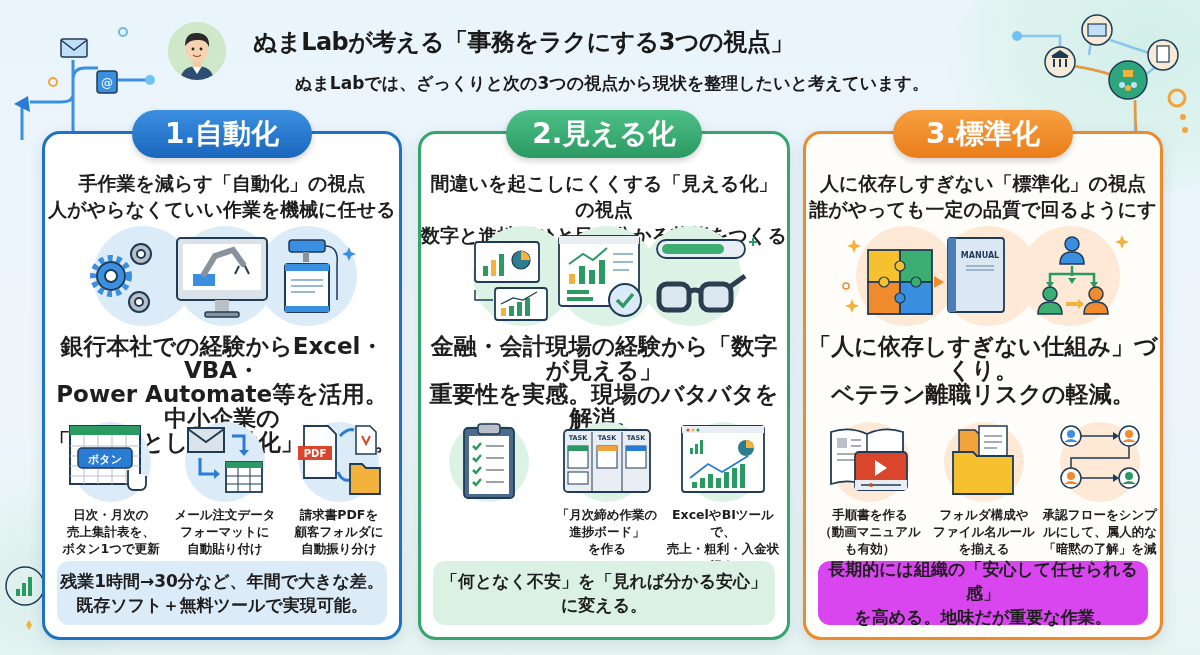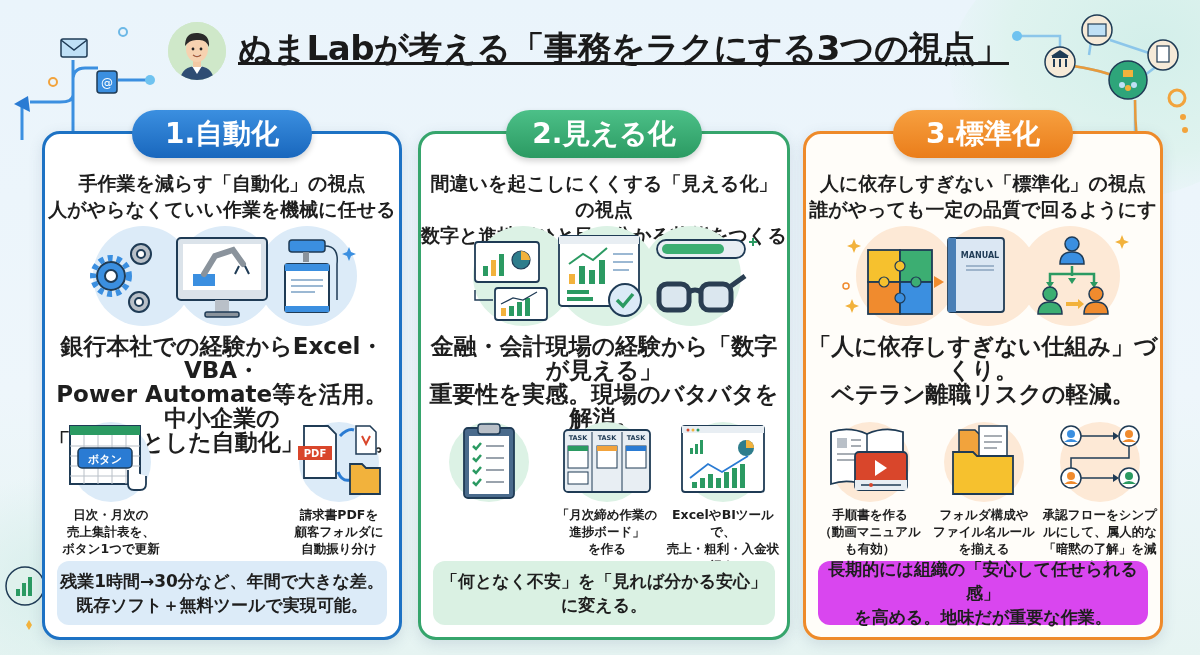--- a/index.html
+++ b/index.html
@@ -19,22 +19,22 @@
     position: absolute; left: -60px; bottom: -40px; width: 200px; height: 220px;
     background: radial-gradient(ellipse, #d9efec 0%, rgba(230,244,242,0) 70%);
   }
   
   .header { position: absolute; top: 10px; left: 0; width: 1200px; height: 90px; }
   .avatar {
     position: absolute; left: 168px; top: 12px; width: 58px; height: 58px; border-radius: 50%;
     background: #cfe8c9; overflow: hidden;
   }
   .title {
-    position: absolute; left: 238px; top: 16px; font-size: 34px; font-weight: bold; letter-spacing: -0.5px;
-    color: #1a1a1a; white-space: nowrap; text-decoration: underline;
+    position: absolute; left: 253px; top: 16px; font-size: 24px; font-weight: bold; letter-spacing: -0.5px;
+    color: #1a1a1a; white-space: nowrap;
   }
   .subtitle {
     position: absolute; left: 232px; top: 62px; width: 760px; text-align: center;
     font-size: 17px; font-weight: bold; color: #1a1a1a; white-space: nowrap;
   }
   
   .card {
     position: absolute; top: 131px; width: 360px; height: 509px;
     background: #ffffff; border-radius: 18px; border: 3px solid;
     box-shadow: 0 4px 14px rgba(60,90,120,0.15);
@@ -152,20 +152,21 @@
       <path d="M24 44 L29 52 L34 44z" fill="#fff"></path>
       <rect x="25" y="36" width="8" height="9" fill="#f3c9a4"></rect>
       <ellipse cx="29" cy="27" rx="11" ry="13" fill="#f6d2b0"></ellipse>
       <path d="M17 24 Q17 10 30 11 Q42 12 41 25 Q38 17 30 18 Q22 17 17 24z" fill="#2a2a2a"></path>
       <circle cx="25" cy="27" r="1.4" fill="#222"></circle>
         <circle cx="33" cy="27" r="1.4" fill="#222"></circle>
       <path d="M25 33 Q29 36 33 33" stroke="#a35a3a" stroke-width="1.3" fill="#fff"></path>
     </svg>
   </div>
   <div class="title">ぬまLabが考える「事務をラクにする3つの視点」</div>
+  <div class="subtitle">ぬまLabでは、ざっくりと次の3つの視点から現状を整理したいと考えています。</div>
 </div>
 
 <div class="card blue">
   <div class="pill">1.自動化</div>
   <div class="lead" style="white-space:pre-line">手作業を減らす「自動化」の視点
 人がやらなくていい作業を機械に任せる</div>
   <div class="hero">
     <div class="hero-circle" style="left:48px"></div>
     <div class="hero-circle" style="left:130px"></div>
     <div class="hero-circle" style="left:212px"></div>
@@ -210,20 +211,39 @@
           <rect x="4" y="4" width="70" height="9" fill="#2b9a62"></rect>
           <path d="M4 24 H74 M4 34 H74 M4 44 H74 M4 54 H74 M18 13 V62 M32 13 V62 M46 13 V62 M60 13 V62" stroke="#b9c0c8" stroke-width="1"></path>
           <rect x="12" y="26" width="54" height="20" rx="4" fill="#2a7bd3" stroke="#1f3b55" stroke-width="1.5"></rect>
           <text x="39" y="41" font-size="11" text-anchor="middle" fill="#fff" font-weight="bold" font-family="DejaVu Sans, sans-serif">ボタン</text>
           <path d="M62 48 v14 q0 6 6 6 h6 q6 0 6 -6 v-8" stroke="#1f3b55" stroke-width="1.8" fill="#fff"></path>
         </svg>
       </div>
       <div class="tile-label">日次・月次の
 売上集計表を、
 ボタン1つで更新</div>
+    </div>
+    <div class="tile" style="left:122px">
+      <div class="tile-icon">
+        <div class="bg"></div>
+        <svg width="90" height="80">
+          <rect x="8" y="6" width="36" height="24" fill="#dbe3ea" stroke="#1f3b55" stroke-width="2"></rect>
+          <path d="M8 7 L26 20 L44 7" stroke="#1f3b55" stroke-width="2" fill="none"></path>
+          <path d="M52 14 H64 V28" stroke="#2a7bd3" stroke-width="3" fill="none"></path>
+            <polygon points="59,28 69,28 64,34" fill="#2a7bd3"></polygon>
+          <path d="M20 36 V52 H34" stroke="#2a7bd3" stroke-width="3" fill="none"></path>
+            <polygon points="34,47 34,57 40,52" fill="#2a7bd3"></polygon>
+          <rect x="46" y="40" width="36" height="30" fill="#fff" stroke="#1f3b55" stroke-width="1.8"></rect>
+          <rect x="46" y="40" width="36" height="6" fill="#2b9a62"></rect>
+          <path d="M46 54 H82 M46 62 H82 M58 46 V70 M70 46 V70" stroke="#1f3b55" stroke-width="1"></path>
+        </svg>
+      </div>
+      <div class="tile-label">メール注文データ
+フォーマットに
+自動貼り付け</div>
     </div>
     <div class="tile" style="left:236px">
       <div class="tile-icon">
         <div class="bg"></div>
         <svg width="90" height="80">
           <path d="M10 4 H34 L42 12 V56 H10z" fill="#fff" stroke="#1f3b55" stroke-width="1.8"></path>
           <rect x="4" y="24" width="34" height="14" fill="#d9462b"></rect>
           <text x="21" y="35" font-size="10" text-anchor="middle" fill="#fff" font-weight="bold" font-family="DejaVu Sans, sans-serif">PDF</text>
           <path d="M46 14 Q54 6 60 8" stroke="#2a7bd3" stroke-width="3" fill="none"></path>
           <path d="M62 4 H76 L82 10 V32 H62z" fill="#fff" stroke="#1f3b55" stroke-width="1.5"></path>

